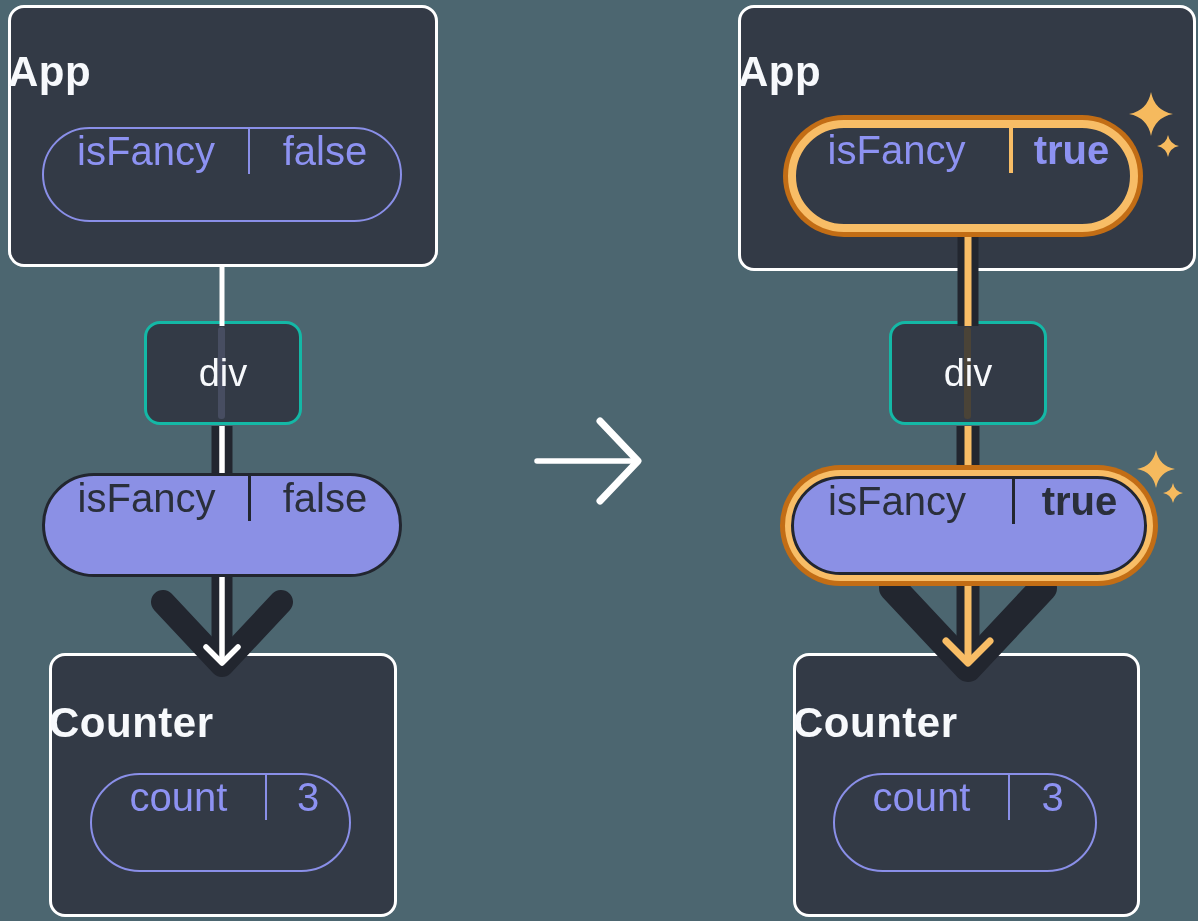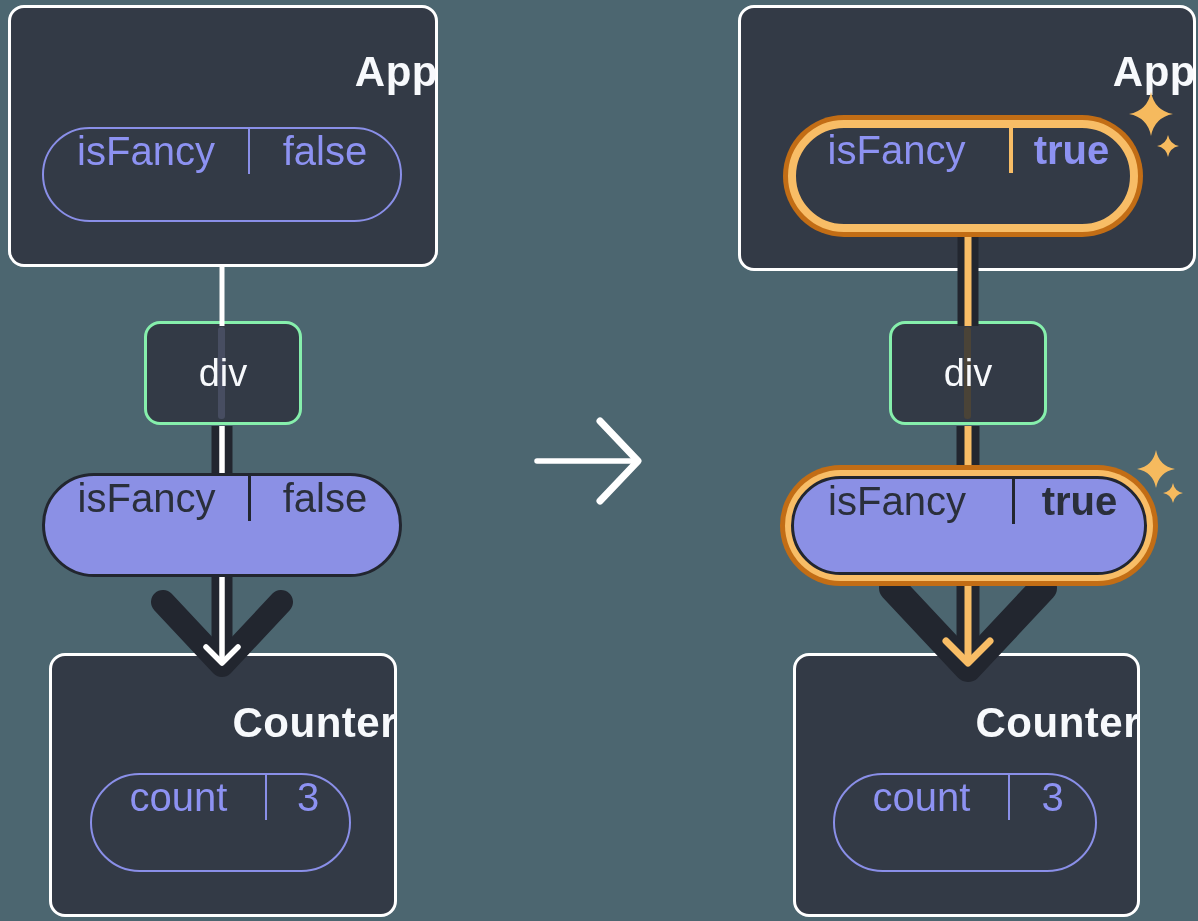--- a/index.html
+++ b/index.html
@@ -6,25 +6,25 @@
   .canvas{
     position:relative;width:1198px;height:921px;overflow:hidden;
     background:#4C6670;
     font-family:"Liberation Sans", sans-serif;
   }
   .card{
     position:absolute;background:#333A46;border:3px solid #FFFFFF;
     border-radius:16px;box-sizing:border-box;
   }
   .card-title{
-    position:absolute;text-align:right;color:#F7F9FC;
+    position:absolute;text-align:left;color:#F7F9FC;
     font-size:42px;font-weight:600;letter-spacing:.5px;height:52px;line-height:52px;
   }
   .node{
-    position:absolute;background:#333A46;border:3px solid #86efac;
+    position:absolute;background:#333A46;border:3px solid #14b8a6;
     border-radius:16px;box-sizing:border-box;display:flex;align-items:center;justify-content:center;
   }
   .node .ghost-line{
     position:absolute;top:3px;bottom:3px;width:7px;border-radius:3px;
   }
   .node .node-label{
     position:relative;z-index:1;color:#F7F9FC;font-size:38px;font-weight:500;
   }
   .pill{
     position:absolute;box-sizing:border-box;display:flex;align-items:flex-start;

